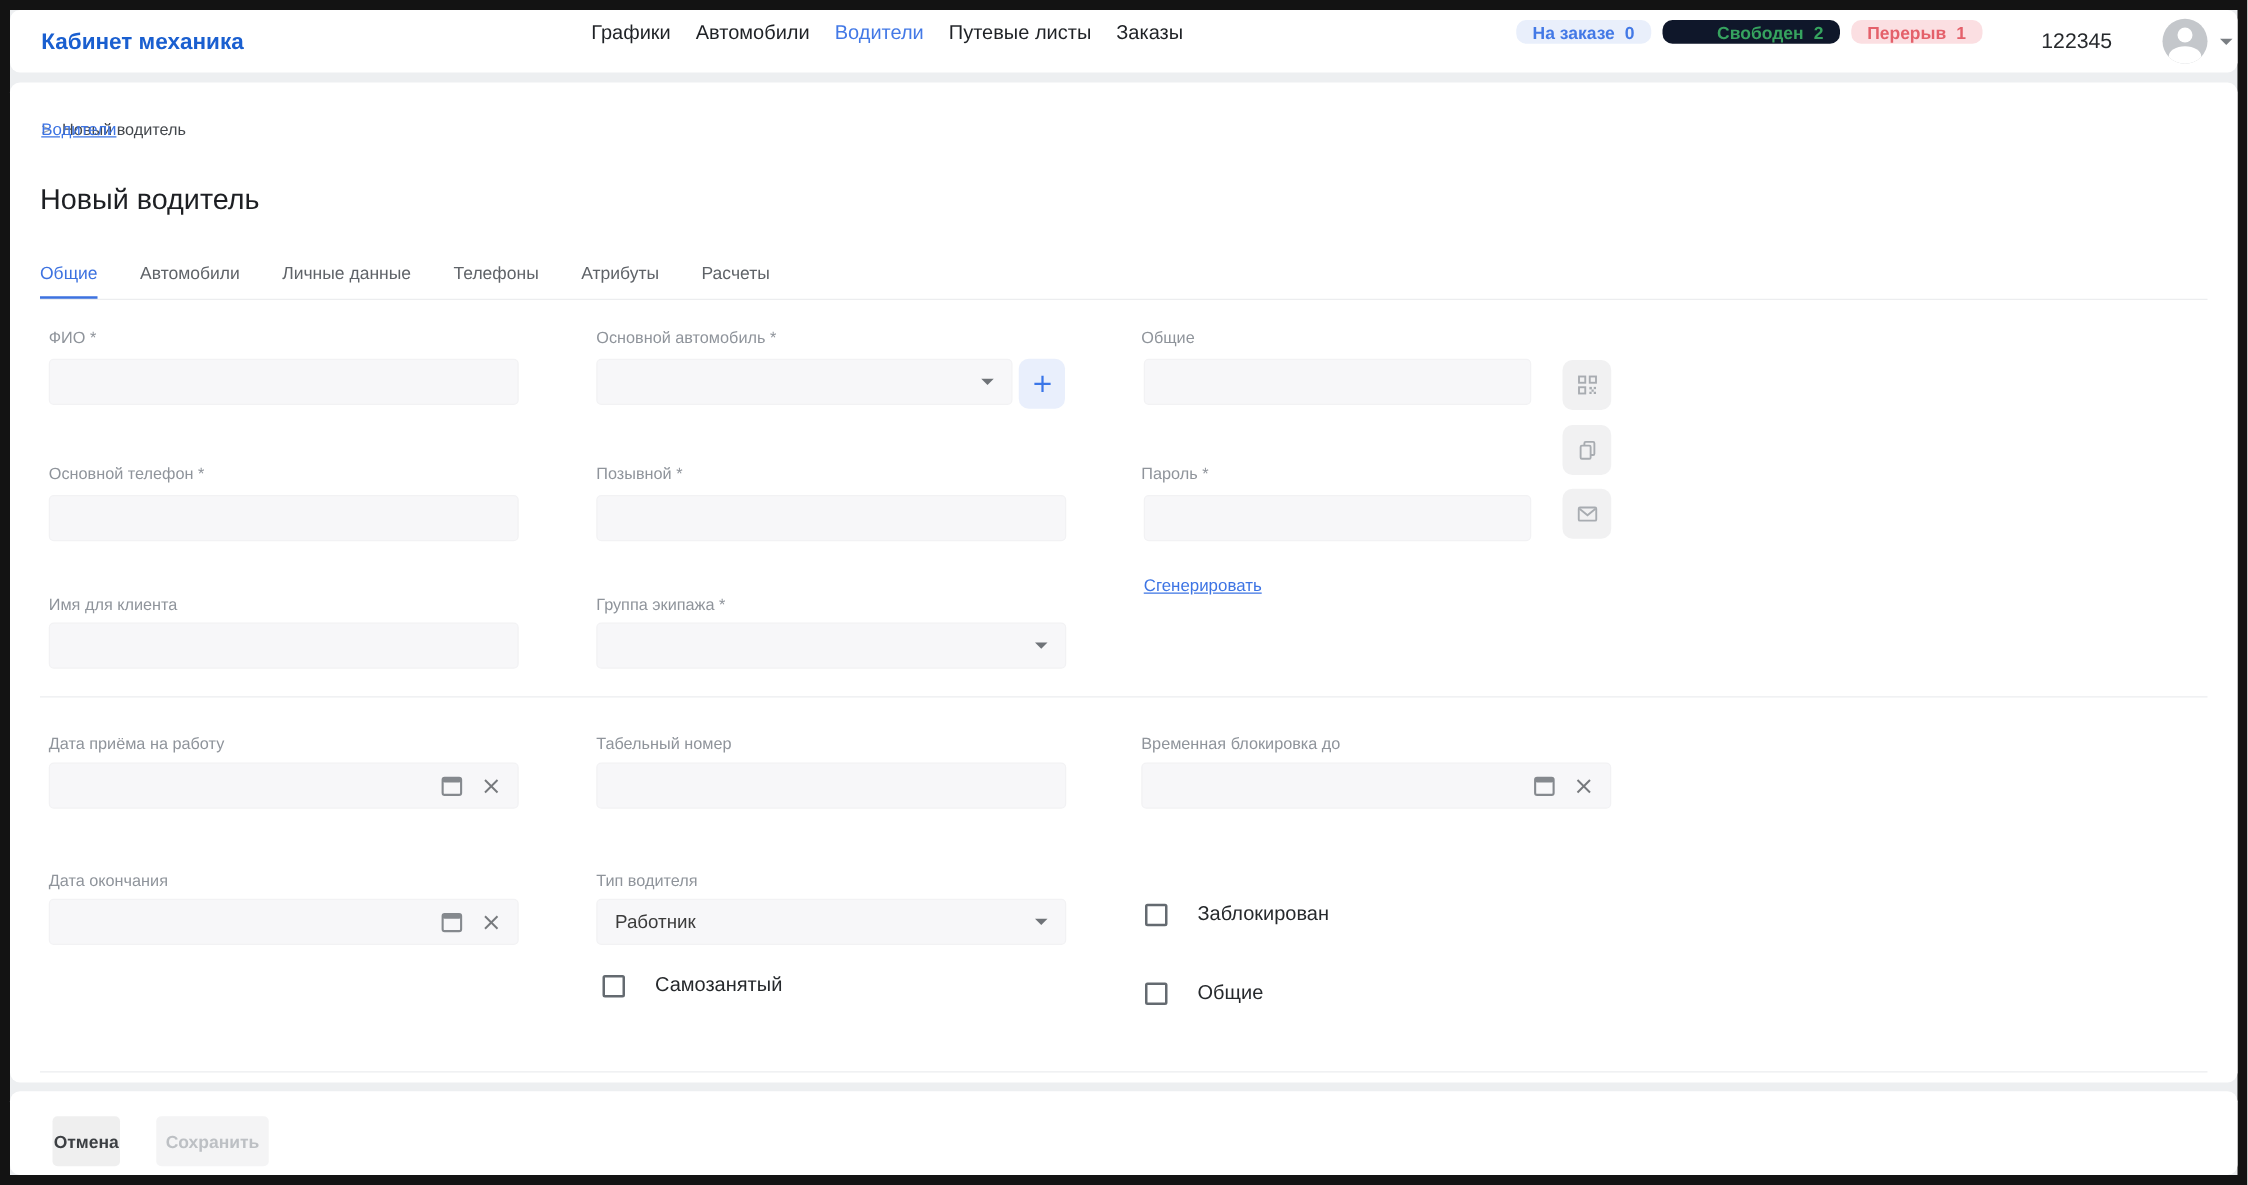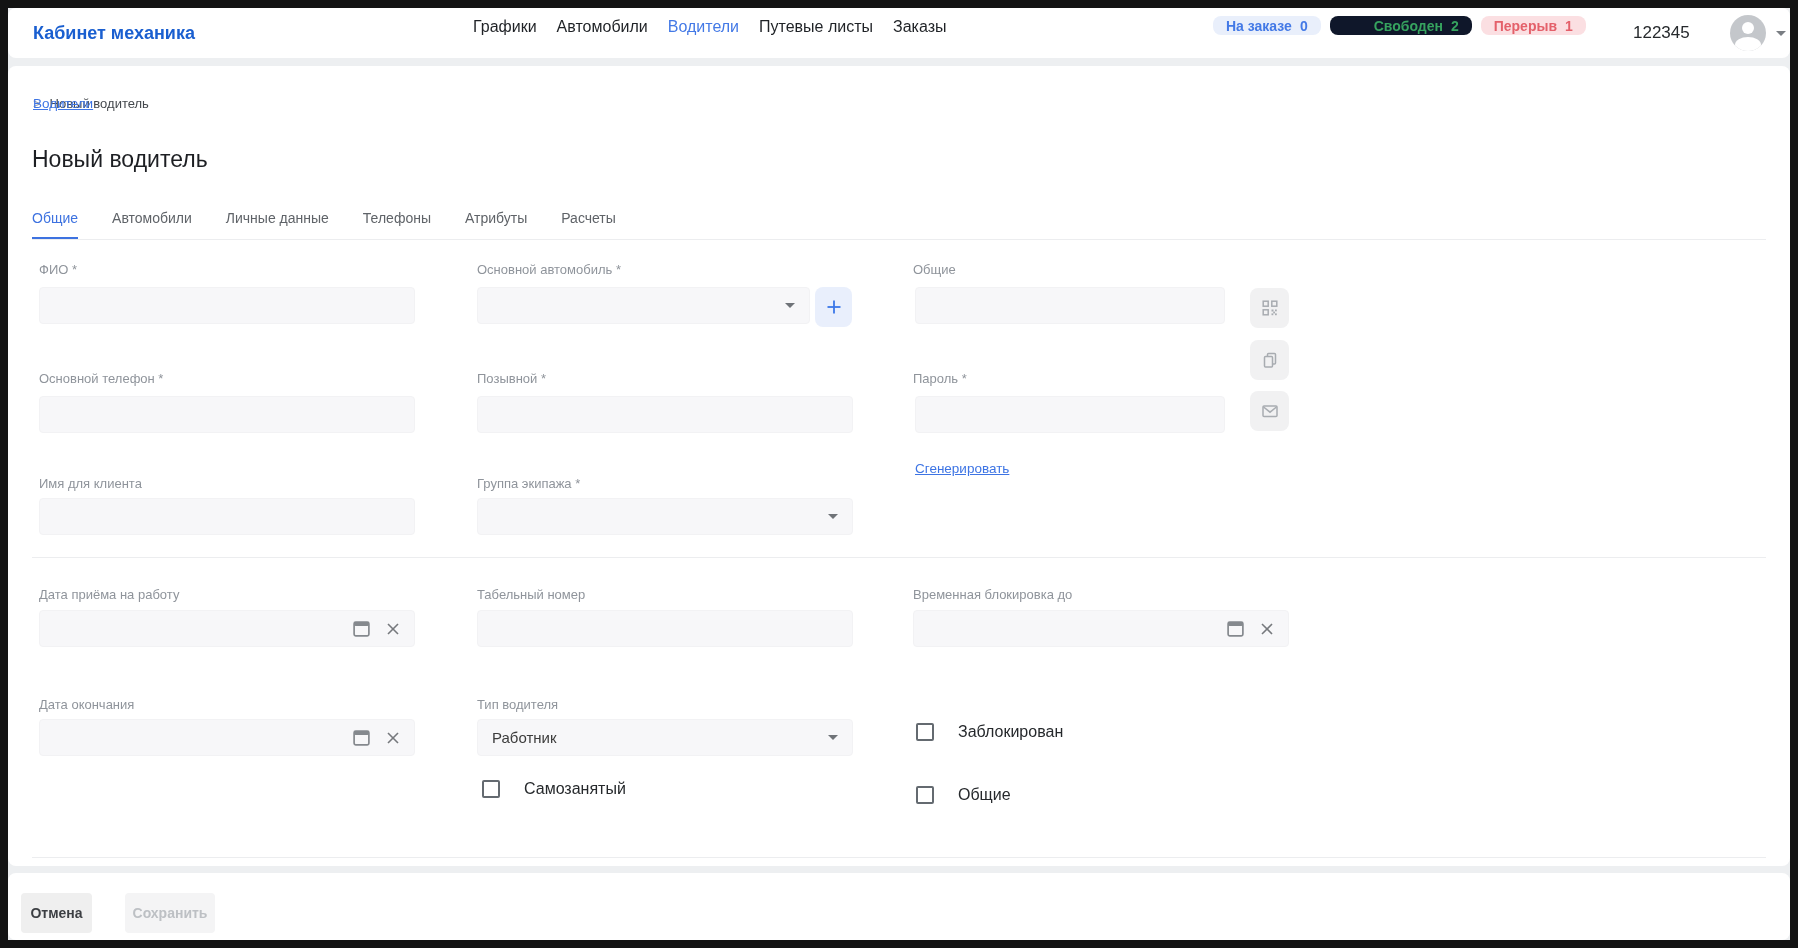--- a/index.html
+++ b/index.html
@@ -61,21 +61,21 @@
 
   .divider { position:absolute; left:24px; width:1734px; height:1px; background:#ecedef; }
 
   .chk-row { position:absolute; display:flex; align-items:center; gap:24px; cursor:pointer; }
   .chk-box { width:18px; height:18px; border:2px solid #646a70; border-radius:2px; background:#fff; flex:0 0 auto; }
   .chk-label { font-size:16px; color:#26292c; }
 
   
   #footer { left:0; top:865px; width:1782px; height:67px; }
   .btn { position:absolute; top:20px; height:40px; border:none; border-radius:4px; font-size:14px; font-weight:600; font-family:inherit; cursor:pointer; }
-  .btn-cancel { left:13px; width:71px; background:#efefef; color:#3c3f43; }
+  .btn-cancel { left:34px; width:54px; background:#efefef; color:#3c3f43; }
   .btn-save { left:117px; width:90px; background:#f4f4f5; color:#bdc0c4; cursor:default; }
 </style>
 </head>
 <body>
 
 <div id="frame">
   <div id="page">
 
     <div id="header" class="card">
       <div class="logo">Кабинет механика</div>

